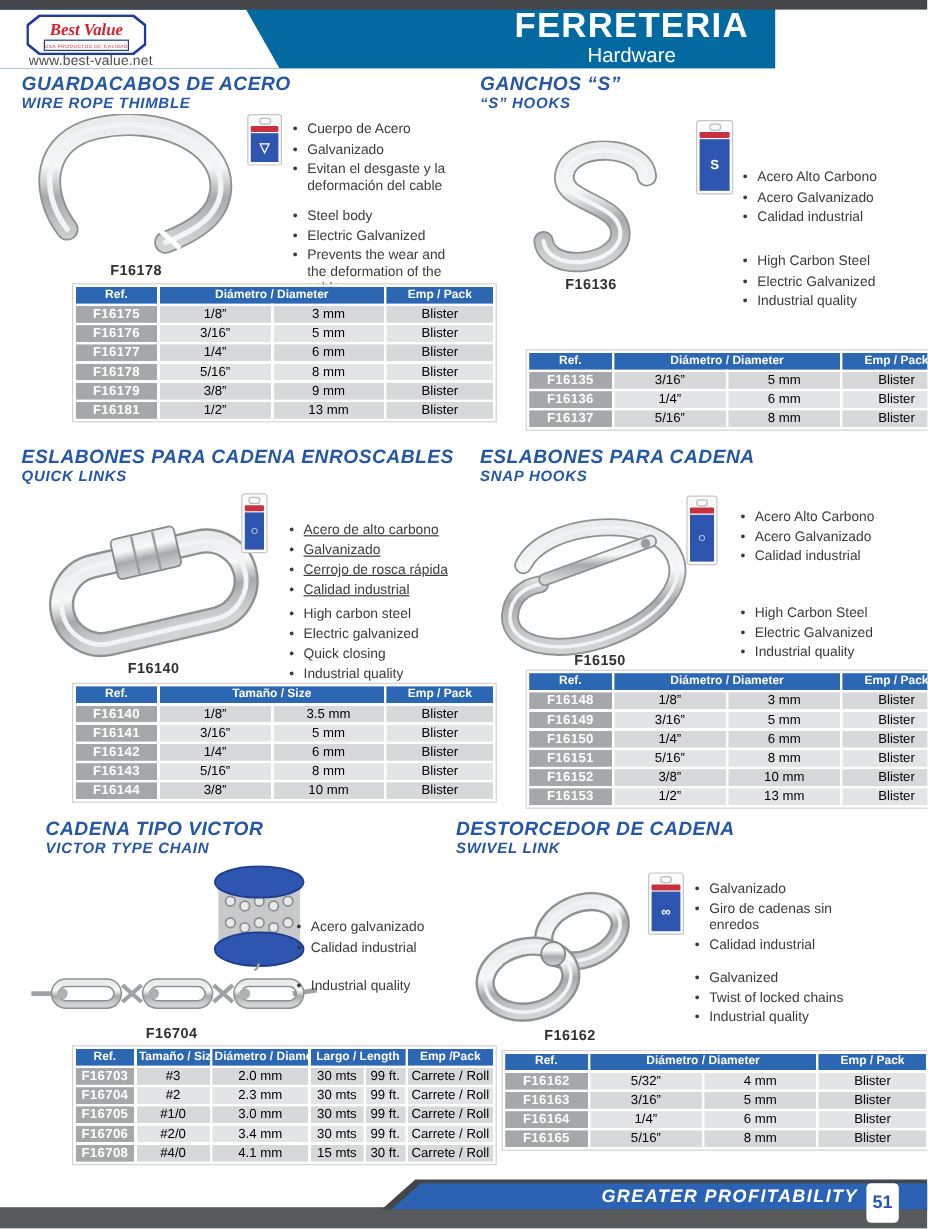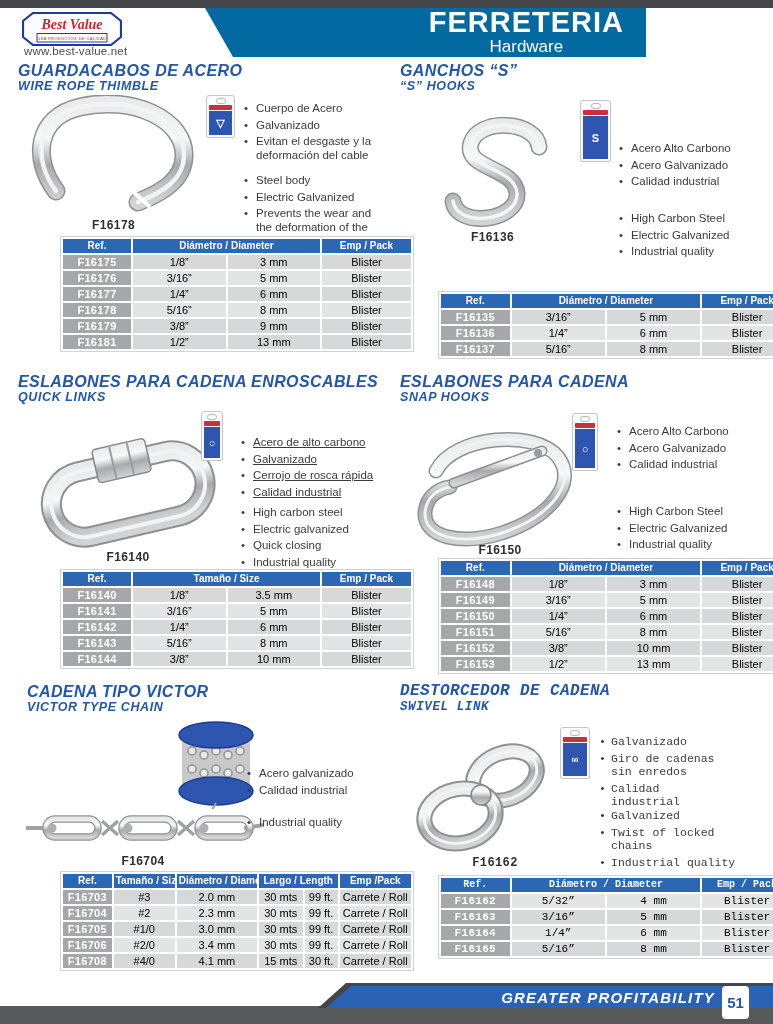--- a/index.html
+++ b/index.html
@@ -14,26 +14,26 @@
   #logo-svg{position:absolute;left:22px;top:4px;}
   #website{position:absolute;left:24px;top:37px;font-size:11.5px;color:#4c4c4e;letter-spacing:.2px;}
   #header-title-block{position:absolute;right:22px;top:8px;text-align:center;color:#fff;}
   #header-title{font-size:29px;font-weight:bold;letter-spacing:1px;line-height:29px;}
   #header-subtitle{font-size:17px;line-height:19px;}
 
   
   .section{position:absolute;width:365px;}
   #s1{left:18px;top:62px;}  #s2{left:400px;top:62px;width:360px;}
   #s3{left:18px;top:373px;} #s4{left:400px;top:373px;width:360px;}
-  #s5{left:18px;top:683px;} #s6{left:400px;top:683px;width:360px;font-family:Liberation Mono, monospace;}
+  #s5{left:18px;top:683px;} #s6{left:380px;top:683px;width:360px;}
   .sec-title{color:#2457a6;font-weight:bold;font-style:italic;font-size:16px;
              letter-spacing:.4px;line-height:17px;white-space:nowrap;}
   .sec-sub{color:#2457a6;font-weight:bold;font-style:italic;font-size:12.5px;
            letter-spacing:.6px;line-height:14px;}
-  #s5 .sec-title,#s5 .sec-sub{margin-left:9px;}
+  #s5 .sec-title,#s5 .sec-sub{margin-left:20px;}
   .abs{position:absolute;}
   .prod-label{position:absolute;font-size:12px;font-weight:bold;color:#2f2f31;
               text-align:center;letter-spacing:.4px;}
 
   ul.bullets{list-style:none;margin:0;padding:0;position:absolute;
              font-size:11.5px;line-height:13.5px;color:#3b3b3d;}
   ul.bullets li{position:relative;padding-left:13px;margin-bottom:3px;}
   ul.bullets li:before{content:"\2022";position:absolute;left:1px;top:0;color:#3b3b3d;}
 
   

